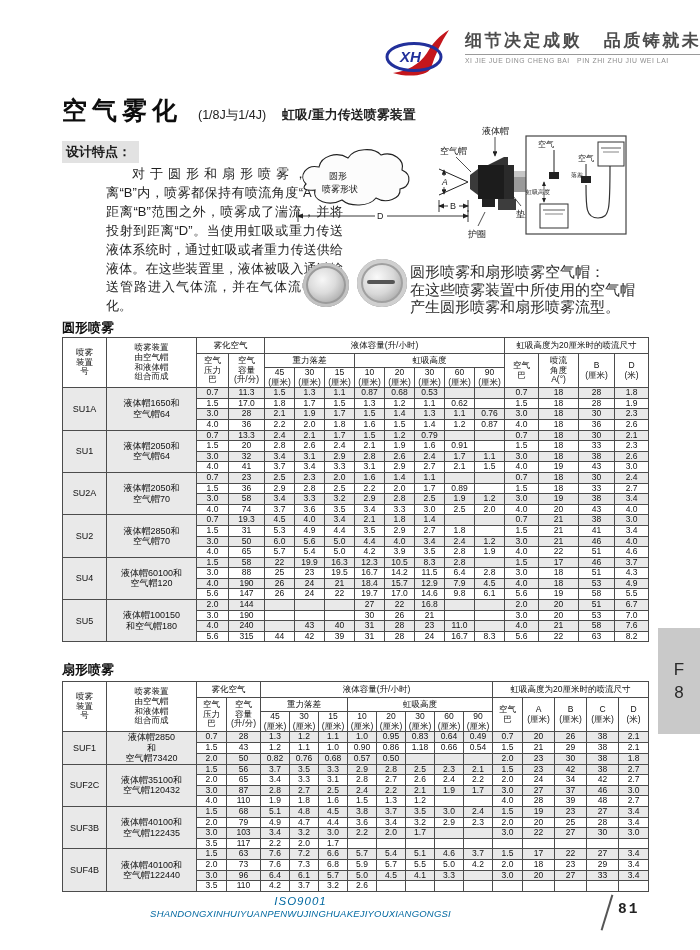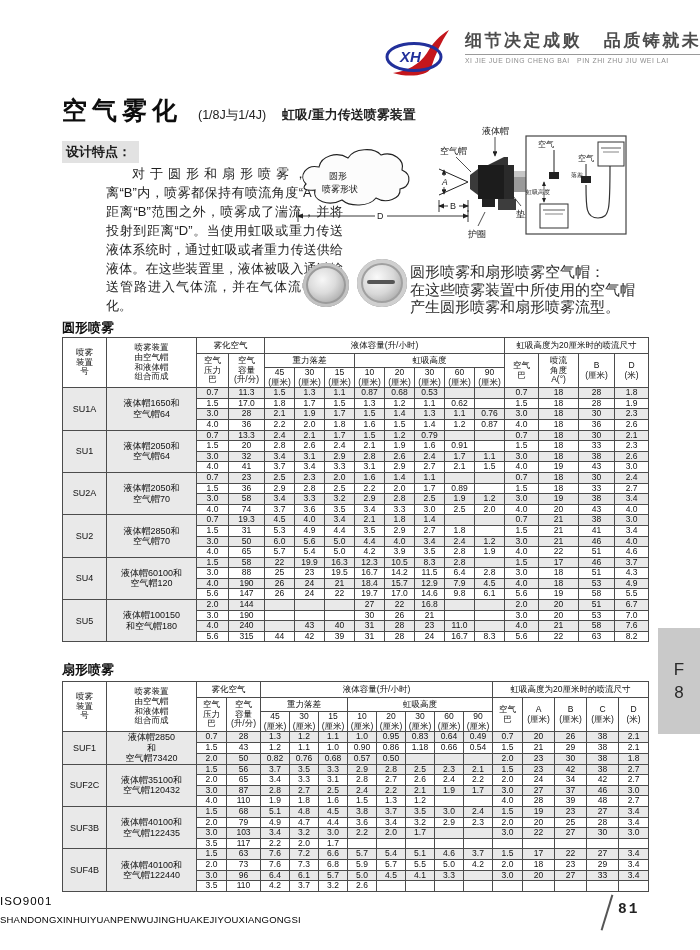--- a/index.html
+++ b/index.html
@@ -54,23 +54,23 @@
   .spec th.sub{height:13px;line-height:13px;}
   .spec tr.shade td{background:#e9e9e9;}
   .spec td.gno,.spec td.gcombo{background:#ffffff;white-space:pre-line;font-size:9px;line-height:10.5px;}
 
   
   .side-tab{position:absolute;left:658px;top:628px;width:42px;height:106px;background:#c9c9c9;
             display:flex;flex-direction:column;align-items:center;justify-content:center;
             font-size:17px;color:#2a2a2a;line-height:23px;}
 
   
-  .footer-text{position:absolute;left:0;top:895px;width:601px;text-align:left;color:#000000;}
+  .footer-text{position:absolute;left:0;top:895px;width:601px;text-align:center;color:#0369a1;font-style:italic;}
   .footer-iso{font-size:11.5px;letter-spacing:1px;}
-  .footer-co{font-size:9.5px;letter-spacing:0.2px;margin-top:7px;}
+  .footer-co{font-size:9.5px;letter-spacing:0.2px;margin-top:1px;}
   .footer-slash{position:absolute;left:606px;top:894px;width:1.5px;height:37px;background:#555;
                 transform:rotate(17deg);}
   .footer-page{position:absolute;left:618px;top:901px;font-size:14.5px;font-weight:bold;
                font-family:Liberation Mono, monospace;letter-spacing:2px;color:#222;}
 </style>
 </head>
 <body>
 
 <div class="page">
 

